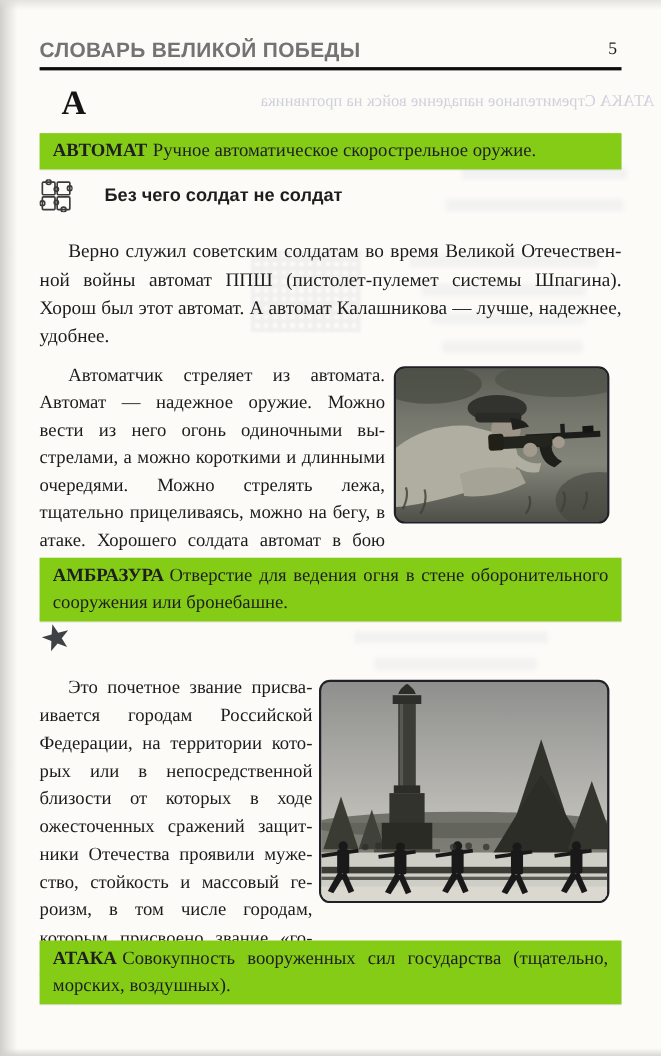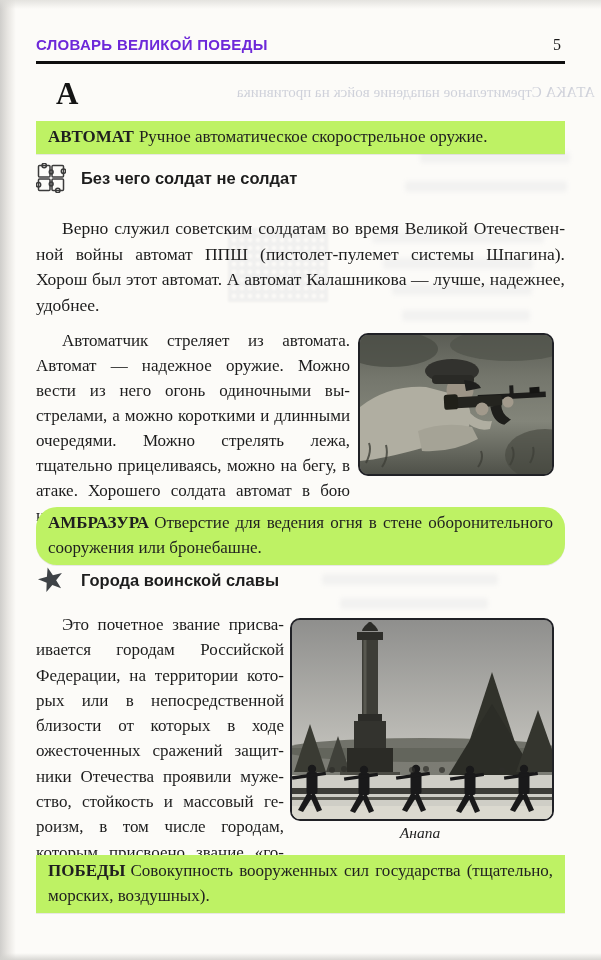--- a/index.html
+++ b/index.html
@@ -13,34 +13,34 @@
   .edge-left{position:absolute;left:0;top:0;bottom:0;width:16px;
     background:linear-gradient(90deg,#cfcecb 0,#e6e4e0 45%,rgba(255,255,255,0) 100%);}
   .edge-top{position:absolute;left:0;top:0;right:0;height:9px;
     background:linear-gradient(#dcdbd7,rgba(255,255,255,0));opacity:.75;}
   .edge-bottom{position:absolute;left:0;bottom:0;right:0;height:7px;
     background:linear-gradient(rgba(255,255,255,0),#d2d1cd);opacity:.85;}
 
   
   .hdr-title{position:absolute;left:36px;top:36px;
     font-family:"Liberation Sans","DejaVu Sans",sans-serif;
-    font-weight:bold;font-size:15px;letter-spacing:.3px;color:#6d28d9;}
+    font-weight:bold;font-size:19px;letter-spacing:.3px;color:#737373;}
   .hdr-num{position:absolute;right:40px;top:36px;font-size:16px;color:#1a1a1a;}
   .hdr-rule{position:absolute;left:36px;top:61px;width:529px;height:2.5px;background:#0e0e0e;}
 
   .letter{position:absolute;left:56px;top:76px;font-size:31px;font-weight:bold;color:#141414;}
 
   
-  .defbar{position:absolute;left:36px;width:505px;background:#bef264;
+  .defbar{position:absolute;left:36px;width:505px;background:#84cc16;
     padding:3px 12px 5px 12px;font-size:17px;line-height:25px;text-align:justify;
     box-shadow:0 1px 0 rgba(0,0,0,.08);}
   .defbar .term{font-weight:bold;margin-right:5px;}
 
   
-  .rubric{position:absolute;left:36px;display:flex;align-items:center;gap:15px;}
+  .rubric{position:absolute;left:36px;display:flex;align-items:center;gap:29px;}
   .rubric .lbl{font-family:"Liberation Sans","DejaVu Sans",sans-serif;
     font-weight:bold;font-size:16.5px;color:#1d1d1d;}
   .icon{display:inline-block;width:30px;height:30px;}
 
   
   .para{position:absolute;text-align:justify;font-size:17.5px;line-height:25.5px;
     text-indent:26px;color:#1c1c1c;}
 
   
   .photo{position:absolute;border:2px solid #202126;border-radius:10px;overflow:hidden;
@@ -158,31 +158,30 @@
 
       <circle cx="122" cy="74" r="6.5" fill="#a29a8c"></circle>
       <circle cx="148" cy="67" r="5.5" fill="#a29a8c"></circle>
       <path d="M110,78 q10,10 22,8 l-2,8 q-14,3 -24,-8 Z" fill="#b0aea1"></path>
 
       <path d="M6,128 q6,-12 3,-20 M22,132 q7,-10 4,-22 M150,130 q6,-10 2,-18 M170,128 q5,-9 3,-16 M118,132 q6,-8 3,-16" stroke="#3e4038" stroke-width="2" fill="none" opacity=".8"></path>
     </svg>
   </div>
 
 
-  <div class="defbar" style="top:507px;border-radius:21px;">
+  <div class="defbar" style="top:507px;">
     <span class="term">АМБРАЗУРА</span><span>Отверстие для ведения огня в стене оборонитель­ного сооружения или бронебашне.</span>
   </div>
 
   <div class="rubric" style="top:565px;">
     <span class="icon">
       <svg width="30" height="30" viewBox="0 0 30 30">
         <polygon transform="rotate(-15 15 15)" fill="#3e4246" points="15,2 18.1,10.8 27.4,11.0 19.9,16.6 22.6,25.5 15,20.2 7.4,25.5 10.1,16.6 2.6,11.0 11.9,10.8"></polygon>
       </svg>
     </span>
-    <span class="lbl">Города воинской славы</span>
   </div>
 
   <div class="para" style="left:36px;top:612px;width:248px;font-size:17px;line-height:25.3px;">Это почетное звание присва­ивается городам Российской Федерации, на территории кото­рых или в непосредственной близости от которых в ходе ожесточенных сражений защит­ники Отечества проявили муже­ство, стойкость и массовый ге­роизм, в том числе городам, которым присвоено звание «го­род-герой».</div>
 
   <div class="photo" style="left:290px;top:618px;width:260px;height:199px;">
     <svg width="260" height="199" viewBox="0 0 260 199">
       <defs>
         <linearGradient id="msky" x1="0" y1="0" x2="0" y2="1">
           <stop offset="0" stop-color="#8f8f8d"></stop>
           <stop offset="0.7" stop-color="#c4c3bd"></stop>
@@ -257,19 +256,18 @@
       <g fill="#2e2e2a" opacity=".7">
         <circle cx="40" cy="150" r="3"></circle>
           <circle cx="52" cy="149" r="3"></circle>
           <circle cx="120" cy="150" r="3"></circle>
         <circle cx="134" cy="149" r="3"></circle>
           <circle cx="150" cy="150" r="3"></circle>
           <circle cx="210" cy="150" r="3"></circle>
       </g>
     </svg>
   </div>
-  <div class="caption" style="left:290px;top:824px;width:260px;">Анапа</div>
 
   <div class="defbar" style="top:855px;">
-    <span class="term">ПОБЕДЫ</span><span>Совокупность вооруженных сил государства (тщательно, морских, воздушных).</span>
+    <span class="term">АТАКА</span><span>Совокупность вооруженных сил государства (тщательно, морских, воздушных).</span>
   </div>
 
 </div>
 
 </body></html>

